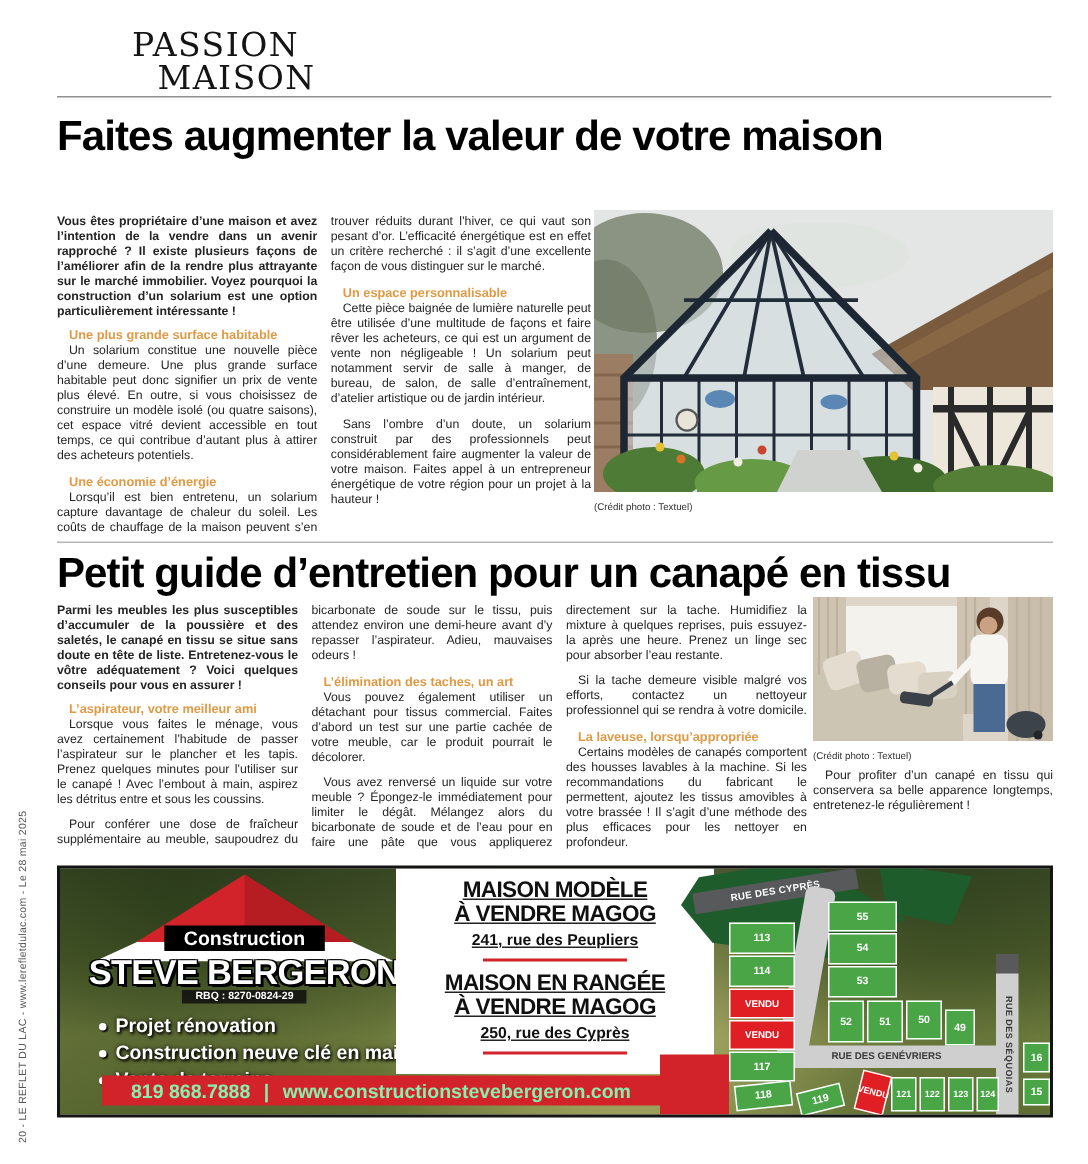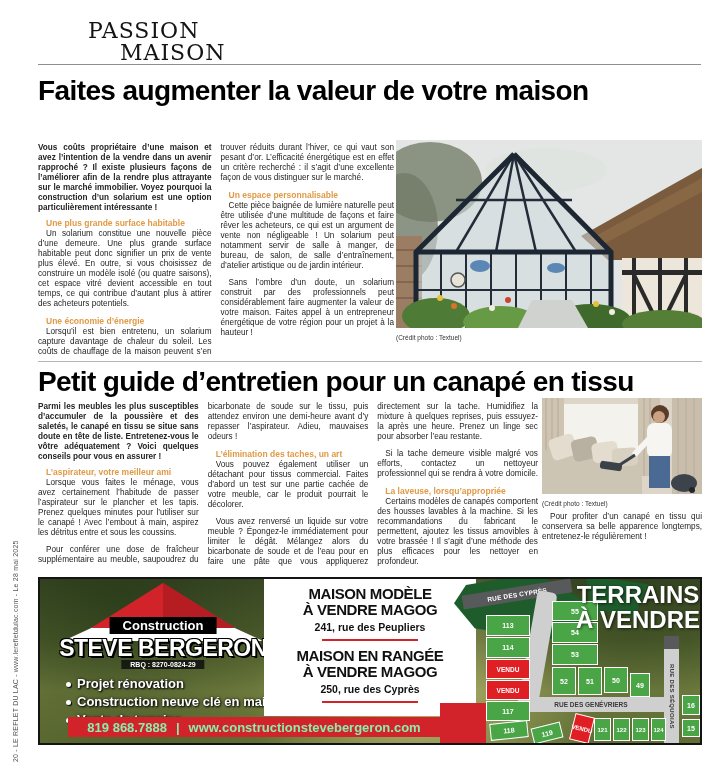--- a/index.html
+++ b/index.html
@@ -13,21 +13,21 @@
   .edition {
     position:absolute; left:12px; top:510px; height:252px;
     writing-mode:vertical-rl; transform:rotate(180deg);
     font-size:7px; color:#555; white-space:nowrap; letter-spacing:.2px;
   }
 
   
   .mast-rule { position:absolute; left:38px; right:24px; top:64px; height:1px; background:#8f8f8f; z-index:1; }
   .masthead { position:absolute; left:88px; top:20px; z-index:2; font-family:"DejaVu Serif", serif; color:#141414; line-height:22px; }
   .masthead .l1 { font-size:22px; letter-spacing:1px; }
-  .masthead .l2 { font-size:22px; letter-spacing:1px; margin-left:30px; background:#fff; display:inline-block; padding:0 6px 0 2px; }
+  .masthead .l2 { font-size:22px; letter-spacing:1px; margin-left:15px; background:#fff; display:inline-block; padding:0 6px 0 2px; }
 
   
   .headline {
     position:absolute; left:38px; width:666px; color:#000000;
     font-size:28px; line-height:29px; font-weight:bold; letter-spacing:-0.6px;
   }
   .h-a1 { top:76px; }
   .h-a2 { top:367px; }
 
   
@@ -67,21 +67,21 @@
   .company-name { position:absolute; left:0; right:0; top:54px; font-size:23px; font-weight:900; color:#fff; white-space:nowrap; letter-spacing:-0.5px;
     text-shadow:-1px -1px 0 #000, 1px -1px 0 #000, -1px 1px 0 #000, 1px 1px 0 #000, 2px 2px 0 #000; }
   .rbq { position:absolute; left:50%; transform:translateX(-50%); top:79px;
     background:rgba(15,15,15,.85); color:#fff; font-size:7px; font-weight:bold; padding:1px 9px; white-space:nowrap; }
   .bullets { position:absolute; left:10px; top:94px; text-align:left; }
   .bullet-line { display:flex; align-items:center; gap:6px; font-size:13px; font-weight:bold; color:#fff; line-height:18px;
     text-shadow:1px 1px 2px #000, 0 0 3px rgba(0,0,0,.8); white-space:nowrap; }
   .dot { width:5px; height:5px; background:#fff; border-radius:50%; box-shadow:1px 1px 1px #000; flex:0 0 auto; }
 
   .listing-box { position:absolute; left:224px; top:0; width:212px; height:137px; background:#fff;
-    text-align:center; padding-top:7px; box-sizing:border-box; }
+    text-align:center; padding-top:7px; box-sizing:border-box;text-decoration:underline; }
   .listing-title { font-size:15px; line-height:16px; font-weight:800; color:#101010; letter-spacing:-0.4px; }
   .listing-addr { font-size:10.5px; font-weight:bold; color:#101010; margin-top:3px; }
   .red-div { width:96px; height:2px; background:#d2232a; margin:6px auto 7px auto; }
 
   .red-bar { position:absolute; left:28px; top:138px; width:372px; height:20px; background:#d2232a;
     display:flex; align-items:center; justify-content:center; gap:9px;
     color:#86efac; font-weight:800; font-size:13px; white-space:nowrap; }
 
   
   .map { position:absolute; left:400px; top:0; width:260px; height:164px; }
@@ -119,21 +119,21 @@
   <div class="masthead">
     <div class="l1">PASSION</div>
     <div class="l2">MAISON</div>
   </div>
 
   <h1 class="headline h-a1" style="margin:0;">
     <span style="display:block;">Faites augmenter la valeur de votre maison</span>
   </h1>
 
   <div class="cols a1-cols">
-    <p class="intro">Vous coûts propriétaire d’une maison et avez l’intention de la vendre dans un avenir rapproché ? Il existe plusieurs façons de l’améliorer afin de la rendre plus attrayante sur le marché immobilier. Voyez pourquoi la construction d’un solarium est une option particulièrement intéressante !</p>
+    <p class="intro">Vous êtes propriétaire d’une maison et avez l’intention de la vendre dans un avenir rapproché ? Il existe plusieurs façons de l’améliorer afin de la rendre plus attrayante sur le marché immobilier. Voyez pourquoi la construction d’un solarium est une option particulièrement intéressante !</p>
     <h3 class="sub">Une plus grande surface habitable</h3>
     <p>Un solarium constitue une nouvelle pièce d’une demeure. Une plus grande surface habitable peut donc signifier un prix de vente plus élevé. En outre, si vous choisissez de construire un modèle isolé (ou quatre saisons), cet espace vitré devient accessible en tout temps, ce qui contribue d’autant plus à attirer des acheteurs potentiels.</p>
     <h3 class="sub">Une économie d’énergie</h3>
     <p>Lorsqu’il est bien entretenu, un solarium capture davantage de chaleur du soleil. Les coûts de chauffage de la maison peuvent s’en trouver réduits durant l’hiver, ce qui vaut son pesant d’or. L’efficacité énergétique est en effet un critère recherché : il s’agit d’une excellente façon de vous distinguer sur le marché.</p>
     <h3 class="sub">Un espace personnalisable</h3>
     <p>Cette pièce baignée de lumière naturelle peut être utilisée d’une multitude de façons et faire rêver les acheteurs, ce qui est un argument de vente non négligeable ! Un solarium peut notamment servir de salle à manger, de bureau, de salon, de salle d’entraînement, d’atelier artistique ou de jardin intérieur.</p>
     <p>Sans l’ombre d’un doute, un solarium construit par des professionnels peut considérablement faire augmenter la valeur de votre maison. Faites appel à un entrepreneur énergétique de votre région pour un projet à la hauteur !</p>
   </div>
 
   <figure class="photo1">
@@ -268,24 +268,20 @@
     <div class="map">
       <div class="forest"></div>
       <div class="forest2"></div>
       <div class="street-cypres">RUE DES CYPRÈS</div>
       <div class="road-curve"></div>
       <div class="street-genevriers">RUE DES GENÉVRIERS</div>
       <div class="sequoias-cap"></div>
       <div class="street-sequoias">
         <span class="vlbl">RUE DES SÉQUOIAS</span>
       </div>
-      <div class="map-title">
-        <span style="display:block;">TERRAINS</span>
-        <span style="display:block;">À VENDRE</span>
-      </div>
       <div class="red-swatch"></div>
 
       <div class="lot" style="left:46px;top:36px;width:44px;height:21px;">113</div>
       <div class="lot" style="left:46px;top:58px;width:44px;height:21px;">114</div>
       <div class="lot sold" style="left:46px;top:80px;width:44px;height:20px;">VENDU</div>
       <div class="lot sold" style="left:46px;top:101px;width:44px;height:20px;">VENDU</div>
       <div class="lot" style="left:46px;top:122px;width:44px;height:20px;">117</div>
       <div class="lot" style="left:50px;top:143px;width:38px;height:17px;transform:rotate(-6deg);">118</div>
       <div class="lot" style="left:92px;top:146px;width:30px;height:16px;transform:rotate(-14deg);">119</div>
       <div class="lot" style="left:112px;top:22px;width:46px;height:20px;">55</div>

